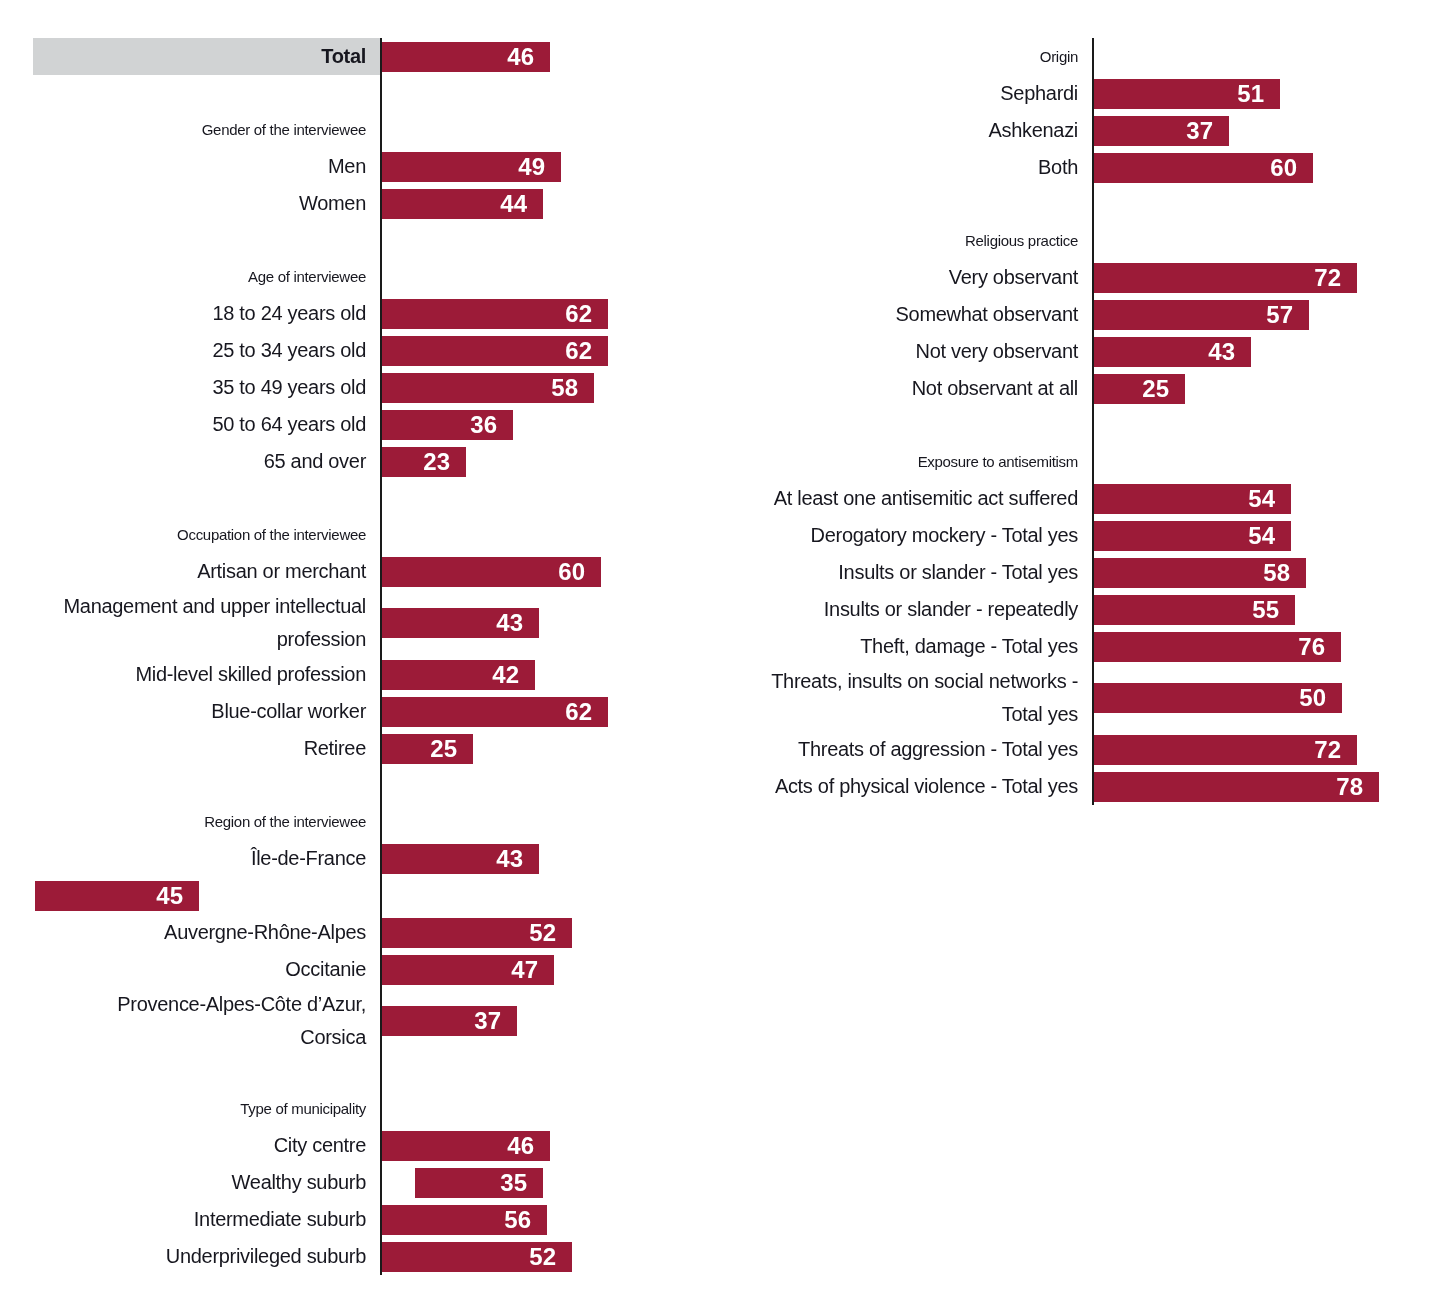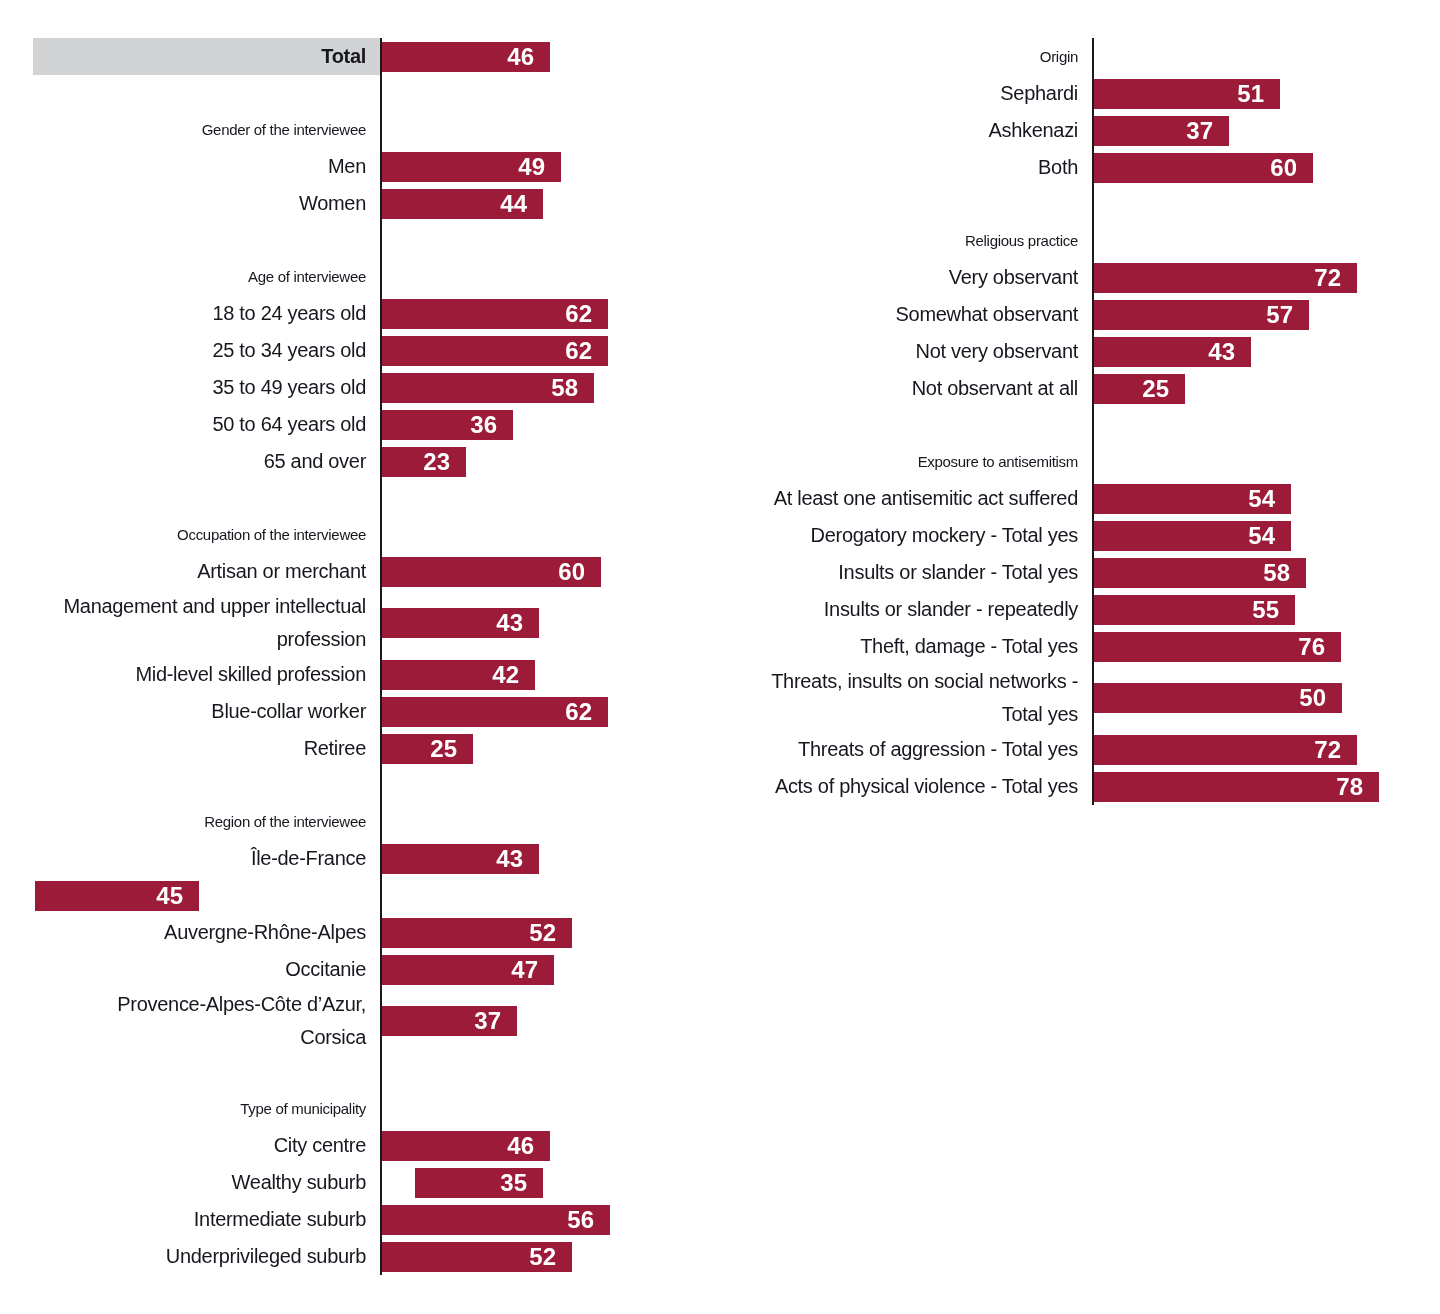--- a/index.html
+++ b/index.html
@@ -277,21 +277,21 @@
             <div class="label">Wealthy suburb</div>
             <div class="bar-area">
               <div class="bar" style="width: 128px; margin-left: 33px;">
                 <span class="val">35</span>
               </div>
             </div>
           </div>
           <div class="row">
             <div class="label">Intermediate suburb</div>
             <div class="bar-area">
-              <div class="bar" style="width: 228px;">
+              <div class="bar" style="width: 165px;">
                 <span class="val">56</span>
               </div>
             </div>
           </div>
           <div class="row">
             <div class="label">Underprivileged suburb</div>
             <div class="bar-area">
               <div class="bar" style="width: 190px;">
                 <span class="val">52</span>
               </div>

